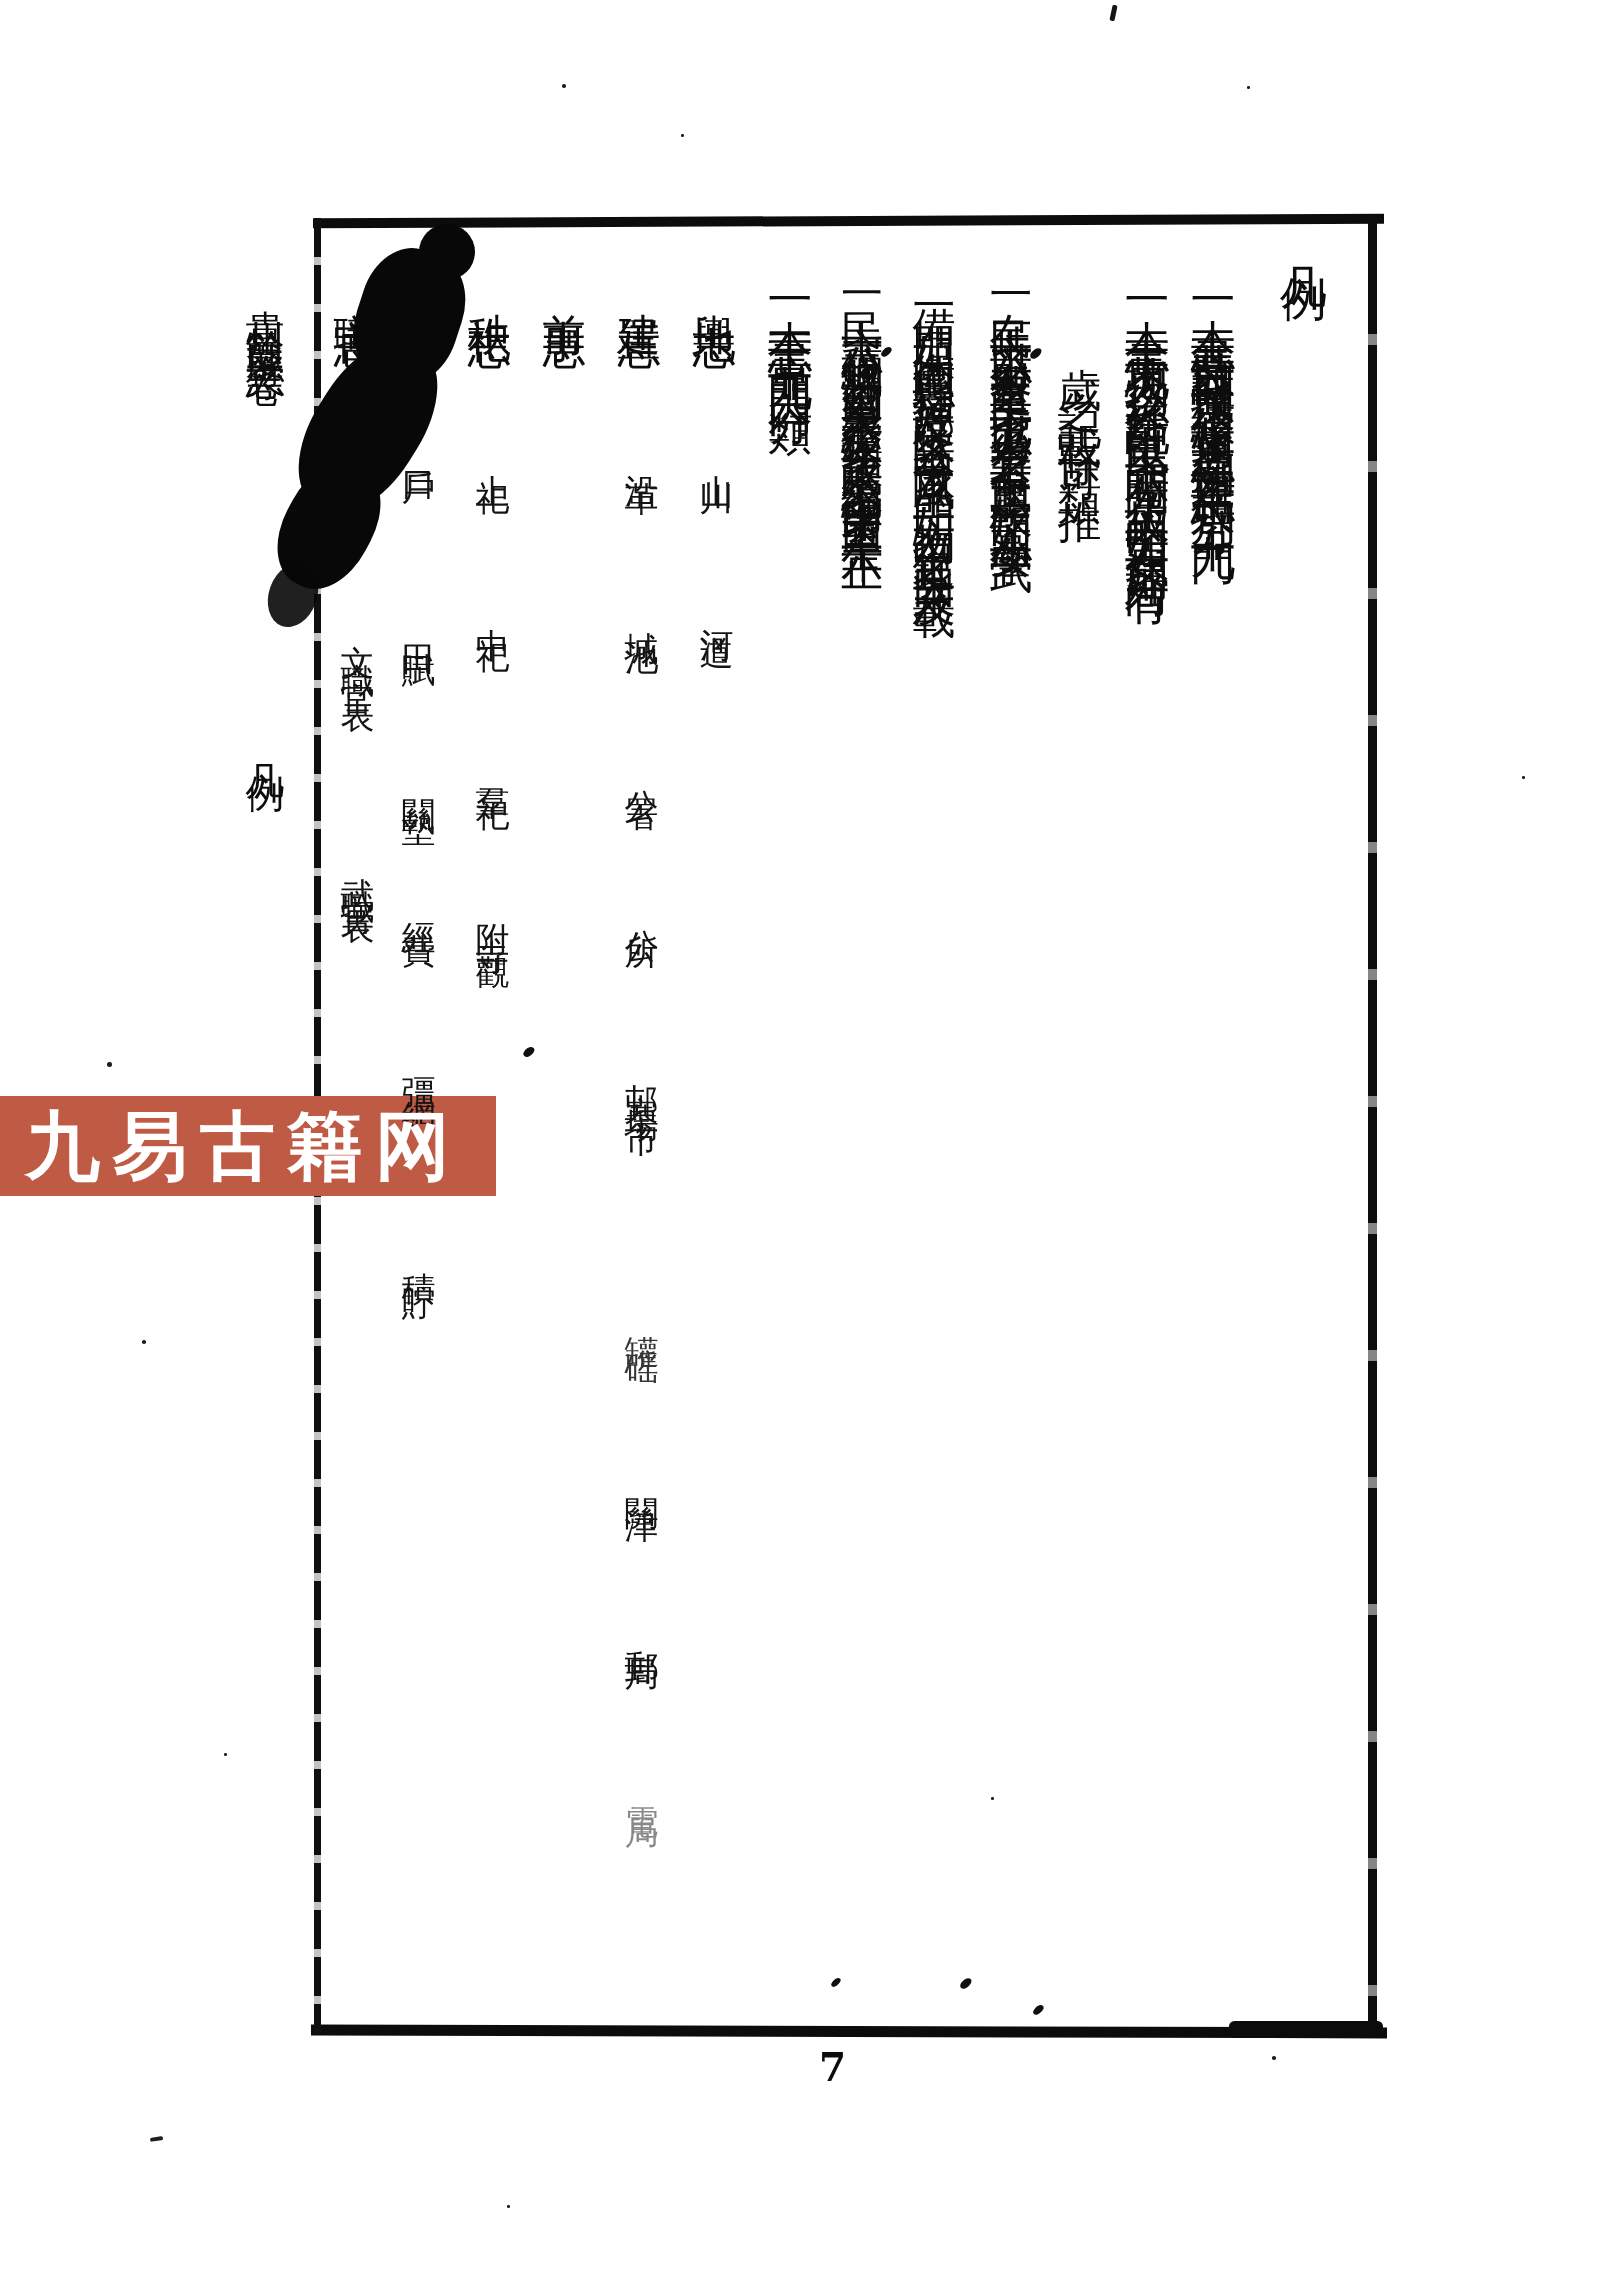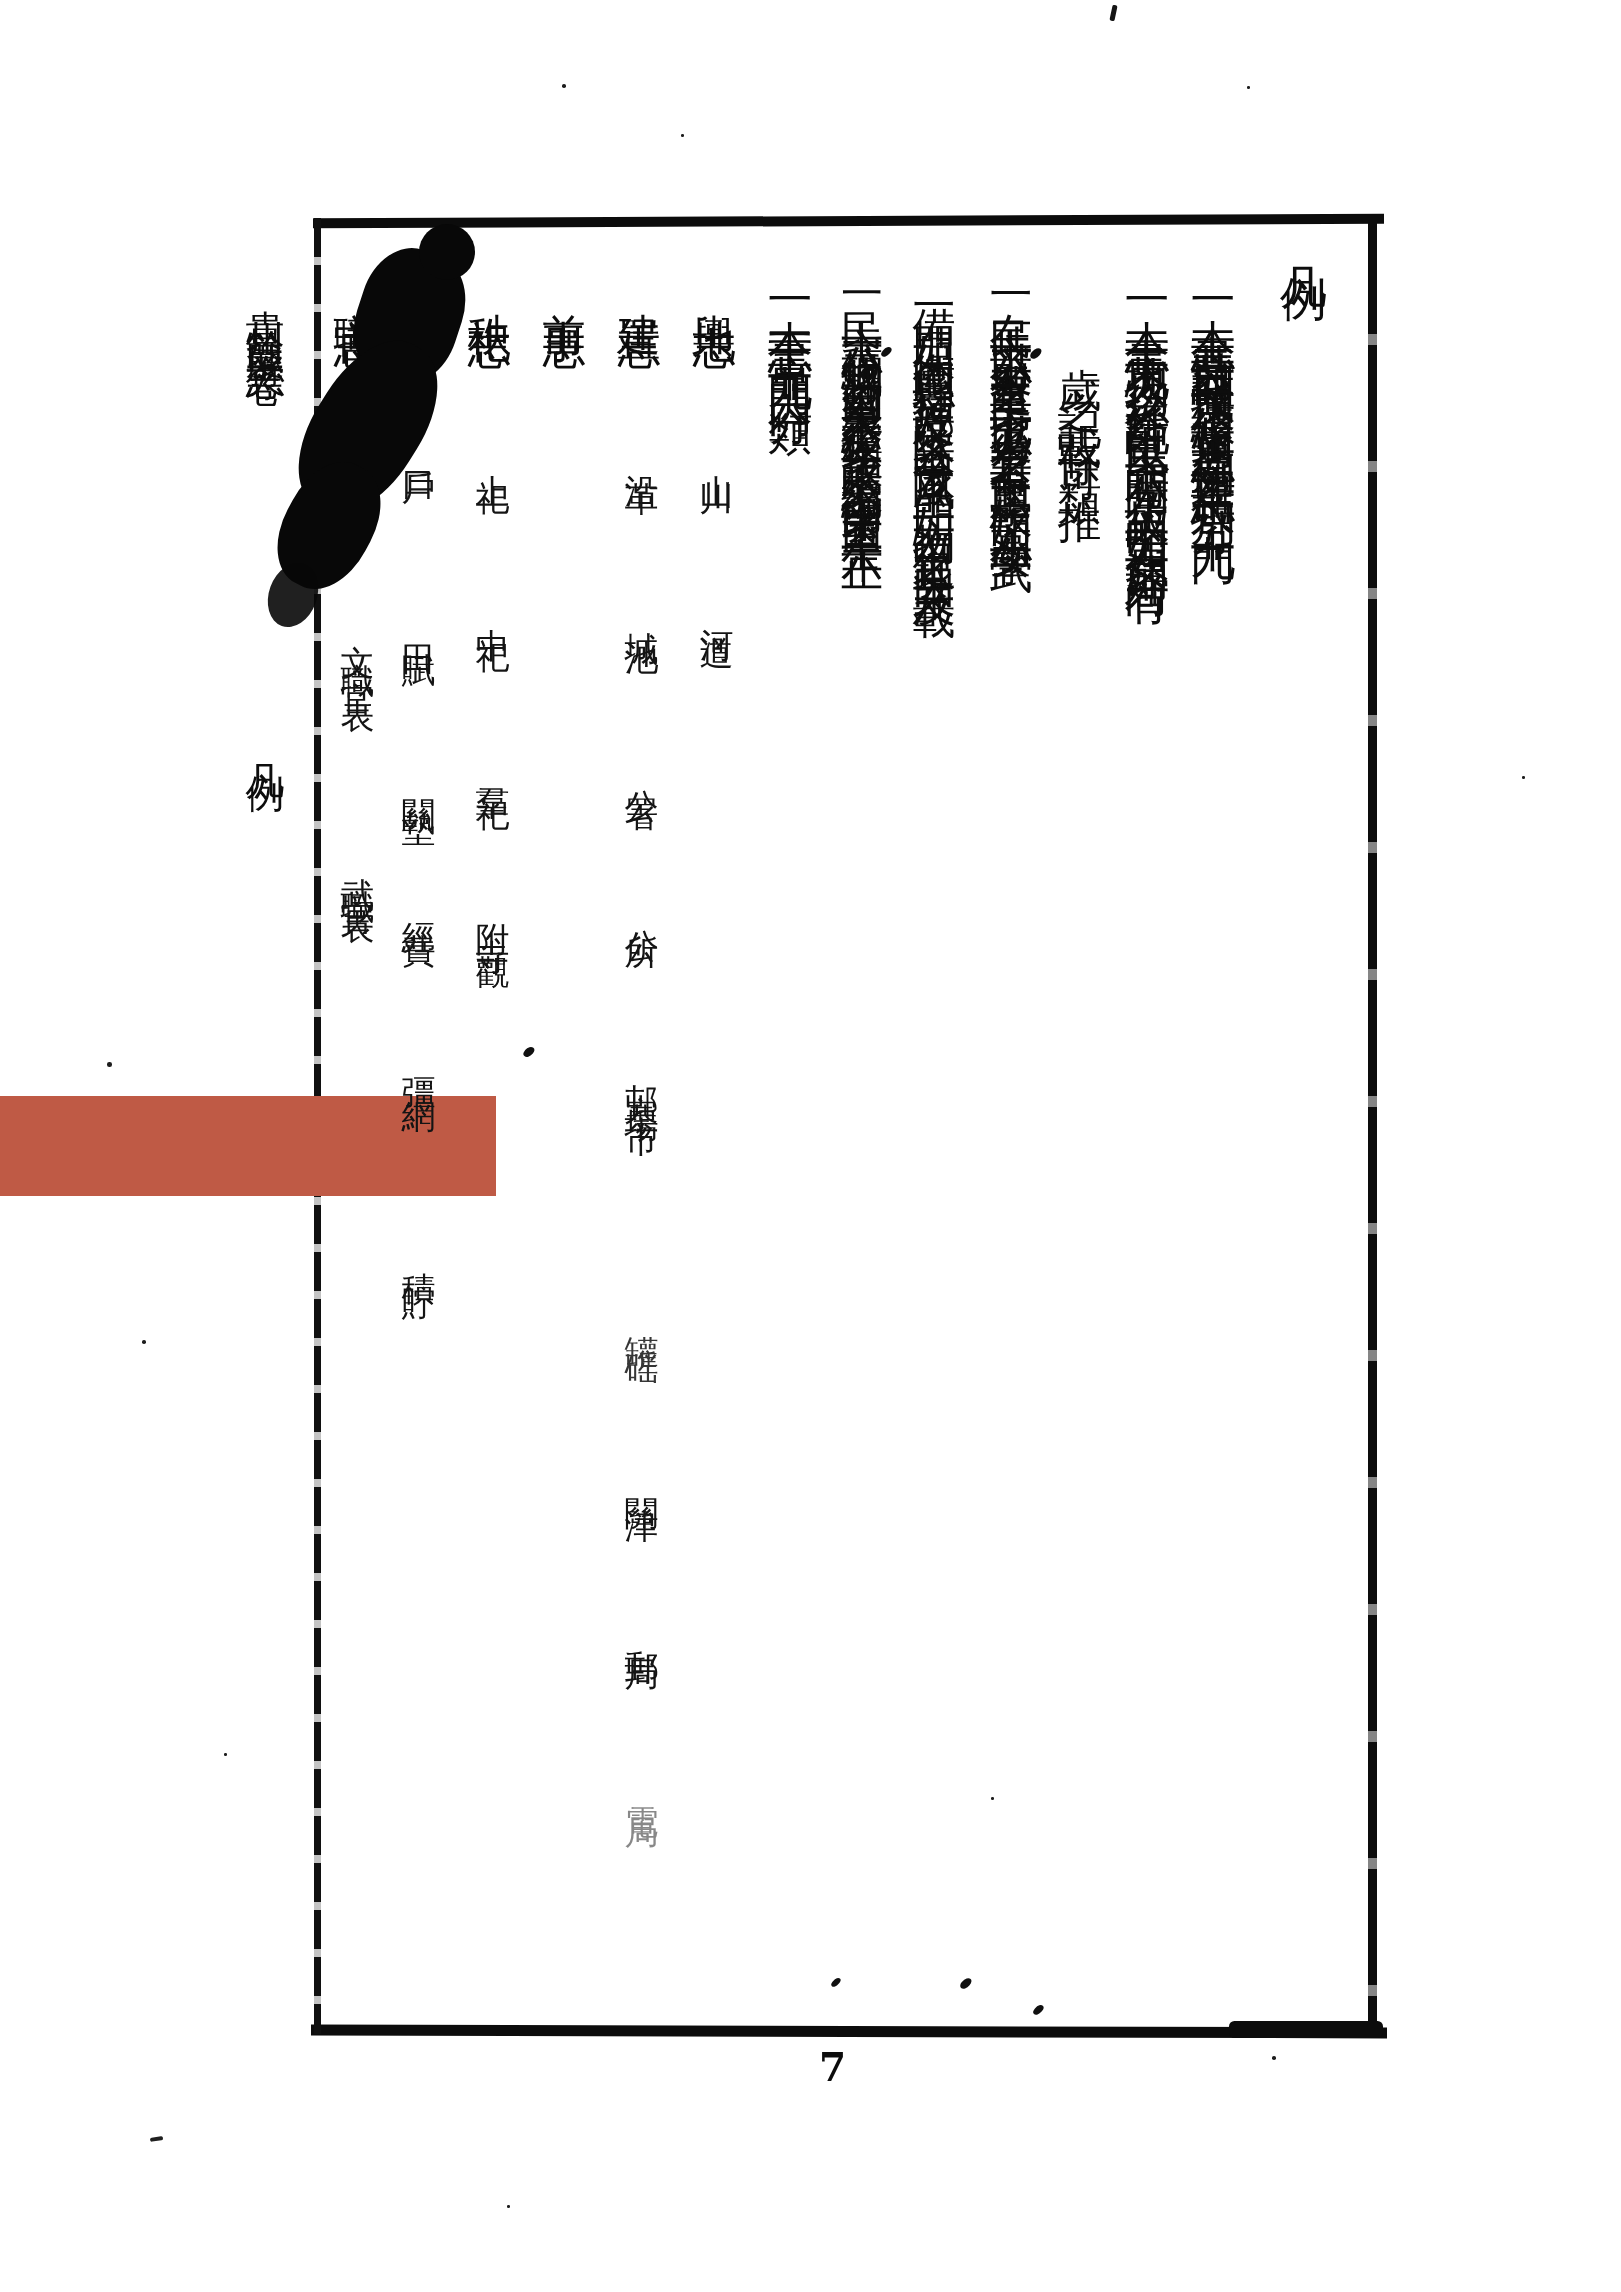--- a/index.html
+++ b/index.html
@@ -81,20 +81,21 @@
   <div class="vcol" style="left:246px;top:279px;font-size:39px;letter-spacing:9.9px;">貴州餘慶縣志卷一</div>
   <div class="vcol" style="left:246px;top:733px;font-size:39px;letter-spacing:12.5px;">凡例</div>
 
   <div class="blob" style="left:358px;top:249px;width:103px;height:134px;border-radius:42%;transform:rotate(18deg);z-index:7;"></div>
   <div class="blob" style="left:419px;top:224px;width:56px;height:56px;border-radius:50%;z-index:7;"></div>
   <div class="blob" style="left:315px;top:333px;width:106px;height:188px;border-radius:46%;transform:rotate(32deg);z-index:7;"></div>
   <div class="blob" style="left:285px;top:459px;width:88px;height:133px;border-radius:46%;transform:rotate(28deg);z-index:7;"></div>
   <div class="blob" style="left:269px;top:562px;width:48px;height:66px;border-radius:50%;transform:rotate(20deg);opacity:0.9;z-index:7;"></div>
 
   <div id="watermark-band"></div>
+  <div id="watermark-text">九易古籍网</div>
 
   <div style="position:absolute;left:813px;top:2044px;width:39px;text-align:center;
               font-size:39px;font-weight:bold;color:#0c0c0c;
               font-family:'DejaVu Serif','Liberation Serif',serif;">7</div>
 
   <div class="dunmark" style="left:1032px;top:347px;width:8px;height:12.5px;"></div>
   <div class="dunmark" style="left:883px;top:346px;width:7.2px;height:11.6px;"></div>
   <div class="dunmark" style="left:525px;top:1046px;width:8px;height:11.6px;"></div>
   <div class="dunmark" style="left:962px;top:1977px;width:8px;height:12.5px;"></div>
   <div class="dunmark" style="left:1035px;top:2004px;width:7.2px;height:11.6px;"></div>

